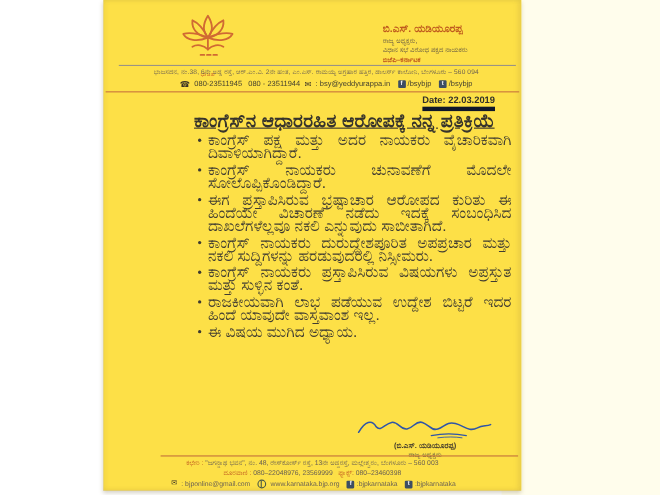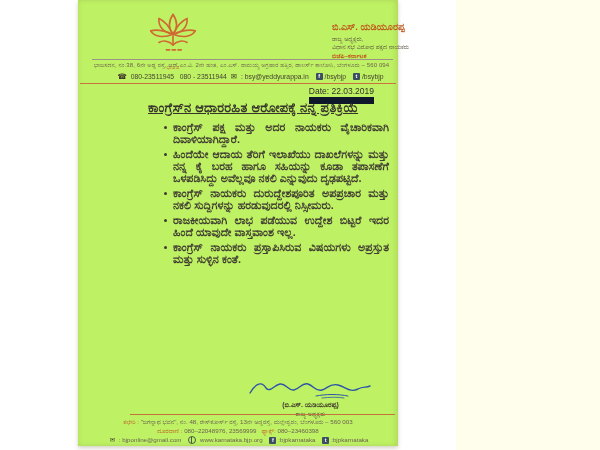--- a/index.html
+++ b/index.html
@@ -3,48 +3,48 @@
 <meta charset="utf-8">
 <style>
   html,body{margin:0;padding:0;}
   body{
     width:600px;height:450px;position:relative;overflow:hidden;
     background:#ffffff;
     font-family:"Liberation Sans", sans-serif;
   }
   .right-strip{position:absolute;left:456px;top:0;right:0;bottom:0;background:#fffdec;}
   .paper{
-    position:absolute;left:78px;top:0;width:320px;height:446px;
-    background:#bef264;
+    position:absolute;left:94px;top:0;width:380px;height:446px;
+    background:#fde047;
     box-shadow:0 2px 4px rgba(100,85,50,.28), inset -3px 0 5px rgba(120,100,60,.14), inset 2px 0 4px rgba(120,100,60,.08);
   }
   
   .lotus-wrap{position:absolute;left:70px;top:11px;width:50px;text-align:center;}
   .lotus-caption{font-size:5px;color:#c24e22;letter-spacing:.5px;margin-top:1px;}
   .head-right{position:absolute;left:254px;top:21px;width:132px;}
   .head-name{font-size:9.5px;font-weight:bold;color:#bf5a1e;margin-bottom:2px;}
   .head-role{font-size:6.2px;line-height:8.4px;color:#5c5142;}
   .head-role .role-line:last-child{color:#c05a20;font-weight:bold;}
   .grey-rule{position:absolute;top:59px;left:14px;right:5px;height:1px;background:#9b9484;}
   .addr-line{position:absolute;top:62px;left:10px;right:3px;font-size:6px;color:#6d6150;text-align:center;letter-spacing:.1px;}
   .phone-row{position:absolute;top:72px;left:26px;right:3px;font-size:6.8px;color:#45412f;text-align:center;}
   .phone-row span{vertical-align:middle;}
   .glyph-icon{font-size:7.5px;color:#3c3325;margin:0 2px;}
   .sq-icon{display:inline-block;width:7px;height:7px;background:#3d4e63;color:#fff;border-radius:1px;
     font-size:5.5px;line-height:7px;text-align:center;font-weight:bold;margin:0 2px 0 5px;}
   .orange-rule{position:absolute;top:83px;left:2px;right:2px;height:1px;background:#c8743c;}
-  .date-line{position:absolute;top:86px;right:24px;font-size:8.5px;font-weight:normal;color:#32302a;
-    border-bottom:7px solid #0f172a;padding-bottom:1px;}
+  .date-line{position:absolute;top:86px;right:24px;font-size:8.5px;font-weight:bold;color:#32302a;
+    border-bottom:4px solid #0f172a;padding-bottom:1px;}
   
-  .letter-title{position:absolute;top:100px;left:70px;right:12px;text-align:left;
-    font-size:13px;font-weight:bold;color:#37342c;text-decoration:underline;letter-spacing:.2px;}
+  .letter-title{position:absolute;top:100px;left:70px;right:12px;text-align:center;
+    font-size:17px;font-weight:bold;color:#37342c;text-decoration:underline;letter-spacing:.2px;}
   .bullets{position:absolute;top:121px;left:86px;right:9px;}
   .bullet{display:flex;margin-bottom:3px;}
   .dot{flex:0 0 3px;width:3px;height:3px;border-radius:50%;background:#3e3a30;margin:5px 6px 0 0;}
-  .btext{font-size:11px;line-height:12px;color:#403c32;text-align:justify;flex:1;font-weight:bold;}
+  .btext{font-size:14px;line-height:12px;color:#403c32;text-align:justify;flex:1;}
   
   .sig-block{position:absolute;top:379px;right:10px;width:155px;text-align:center;}
   .sig-name{font-size:6.8px;font-weight:bold;color:#41392c;margin-top:-2px;}
   .sig-role{font-size:6.3px;color:#55503f;margin-top:1px;}
   
   .footer{position:absolute;left:0;right:0;top:414px;text-align:center;}
   .f-rule{height:1px;background:#c4713a;margin:0 3px 3px 52px;}
   .f-line{font-size:6.2px;line-height:8.8px;color:#6b6152;}
   .f-label{color:#c05a20;}
   .globe-icon{display:inline-block;width:6px;height:6px;border:1px solid #4a5a46;border-radius:50%;margin:0 2px 0 5px;vertical-align:middle;position:relative;}
@@ -103,42 +103,50 @@
   <div class="bullets">
 
       <div class="bullet">
         <span class="dot"></span>
         <span class="btext">ಕಾಂಗ್ರೆಸ್ ಪಕ್ಷ ಮತ್ತು ಅದರ ನಾಯಕರು ವೈಚಾರಿಕವಾಗಿ ದಿವಾಳಿಯಾಗಿದ್ದಾರೆ.</span>
       </div>
 
 
 
 
+      <div class="bullet">
+        <span class="dot"></span>
+        <span class="btext">ಕಾಂಗ್ರೆಸ್ ನಾಯಕರು ಚುನಾವಣೆಗೆ ಮೊದಲೇ ಸೋಲೊಪ್ಪಿಕೊಂಡಿದ್ದಾರೆ.</span>
+      </div>
+
+      <div class="bullet">
+        <span class="dot"></span>
+        <span class="btext">ಈಗ ಪ್ರಸ್ತಾಪಿಸಿರುವ ಭ್ರಷ್ಟಾಚಾರ ಆರೋಪದ ಕುರಿತು ಈ ಹಿಂದೆಯೇ ವಿಚಾರಣೆ ನಡೆದು ಇದಕ್ಕೆ ಸಂಬಂಧಿಸಿದ ದಾಖಲೆಗಳೆಲ್ಲವೂ ನಕಲಿ ಎನ್ನುವುದು ಸಾಬೀತಾಗಿದೆ.</span>
+      </div>
 
 
       <div class="bullet">
         <span class="dot"></span>
-        <span class="btext">ಹಿಂದೆಯೇ ಆದಾಯ ತೆರಿಗೆ ಇಲಾಖೆಯು ದಾಖಲೆಗಳನ್ನು ಮತ್ತು ನನ್ನ ಕೈ ಬರಹ ಹಾಗೂ ಸಹಿಯನ್ನು ಕೂಡಾ ತಪಾಸಣೆಗೆ ಒಳಪಡಿಸಿದ್ದು ಅವೆಲ್ಲವೂ ನಕಲಿ ಎನ್ನುವುದು ದೃಢಪಟ್ಟಿದೆ.</span>
+        <span class="btext">ಕಾಂಗ್ರೆಸ್ ನಾಯಕರು ದುರುದ್ದೇಶಪೂರಿತ ಅಪಪ್ರಚಾರ ಮತ್ತು ನಕಲಿ ಸುದ್ದಿಗಳನ್ನು ಹರಡುವುದರಲ್ಲಿ ನಿಸ್ಸೀಮರು.</span>
       </div>
 
       <div class="bullet">
         <span class="dot"></span>
-        <span class="btext">ಕಾಂಗ್ರೆಸ್ ನಾಯಕರು ದುರುದ್ದೇಶಪೂರಿತ ಅಪಪ್ರಚಾರ ಮತ್ತು ನಕಲಿ ಸುದ್ದಿಗಳನ್ನು ಹರಡುವುದರಲ್ಲಿ ನಿಸ್ಸೀಮರು.</span>
+        <span class="btext">ಕಾಂಗ್ರೆಸ್ ನಾಯಕರು ಪ್ರಸ್ತಾಪಿಸಿರುವ ವಿಷಯಗಳು ಅಪ್ರಸ್ತುತ ಮತ್ತು ಸುಳ್ಳಿನ ಕಂತೆ.</span>
       </div>
 
       <div class="bullet">
         <span class="dot"></span>
         <span class="btext">ರಾಜಕೀಯವಾಗಿ ಲಾಭ ಪಡೆಯುವ ಉದ್ದೇಶ ಬಿಟ್ಟರೆ ಇದರ ಹಿಂದೆ ಯಾವುದೇ ವಾಸ್ತವಾಂಶ ಇಲ್ಲ.</span>
       </div>
 
       <div class="bullet">
         <span class="dot"></span>
-        <span class="btext">ಕಾಂಗ್ರೆಸ್ ನಾಯಕರು ಪ್ರಸ್ತಾಪಿಸಿರುವ ವಿಷಯಗಳು ಅಪ್ರಸ್ತುತ ಮತ್ತು ಸುಳ್ಳಿನ ಕಂತೆ.</span>
+        <span class="btext">ಈ ವಿಷಯ ಮುಗಿದ ಅಧ್ಯಾಯ.</span>
       </div>
-
     </div>
 
   <div class="sig-block">
     <svg width="130" height="20" viewBox="0 0 130 20" fill="none" stroke="#2f55a8" stroke-width="1.4" stroke-linecap="round">
       <path d="M4 14 C10 4 16 2 20 9 C24 14 28 6 34 5 C40 4 42 12 48 11 C54 10 56 3 62 5 C68 7 70 13 76 11 C82 9 84 4 92 6 C100 8 104 14 112 10 C117 7 120 9 124 7"></path>
       <path d="M70 17 C80 15 92 15 102 17" stroke-width="1"></path>
       <path d="M76 19 C84 18 92 18 98 19" stroke-width="0.8"></path>
     </svg>
     <div class="sig-name">(ಬಿ.ಎಸ್. ಯಡಿಯೂರಪ್ಪ)</div>
     <div class="sig-role">ರಾಜ್ಯ ಅಧ್ಯಕ್ಷರು</div>

